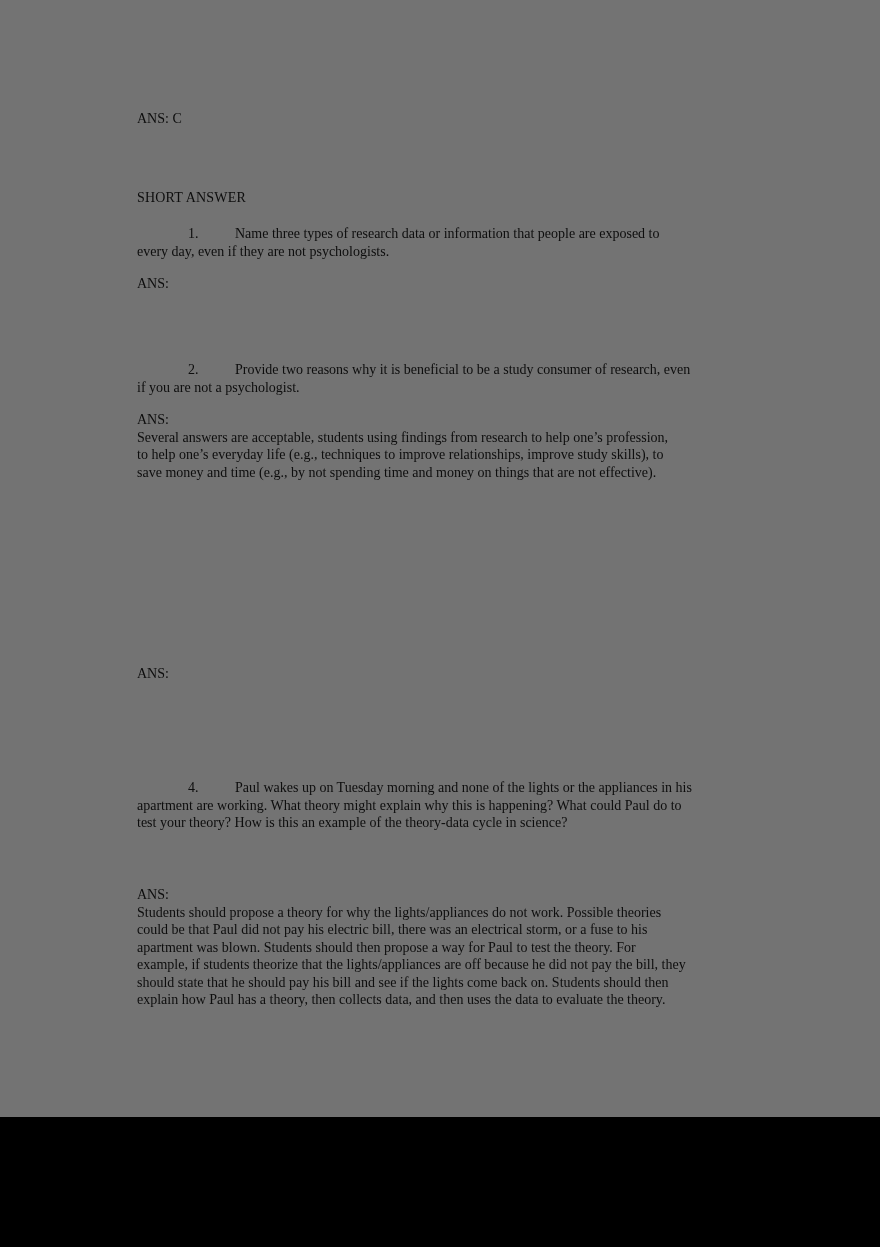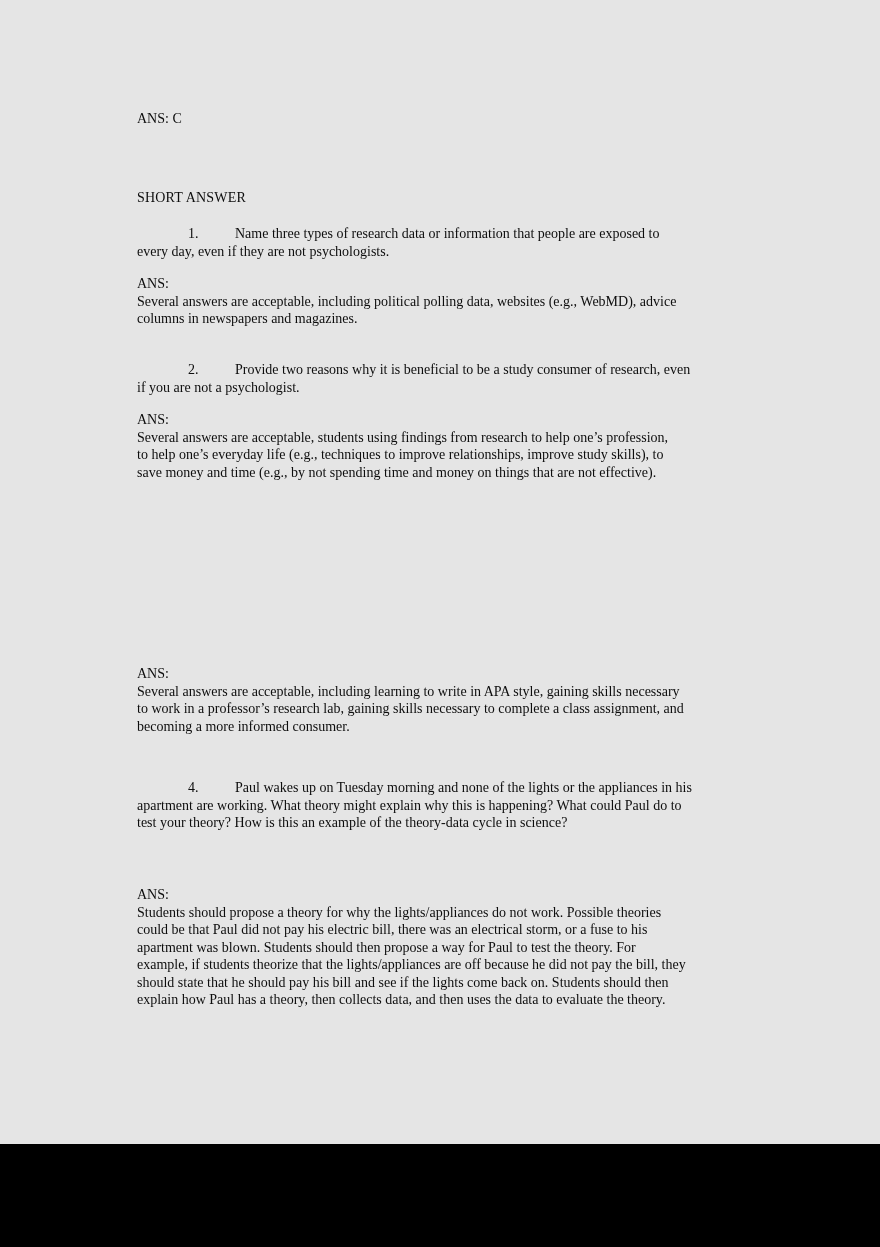--- a/index.html
+++ b/index.html
@@ -3,22 +3,22 @@
 <meta charset="utf-8">
 <style>
   html, body {
     margin: 0;
     padding: 0;
     background: #000000;
   }
   .page {
     position: relative;
     width: 880px;
-    height: 1247px;
-    background: #e5e5e5;
+    height: 1117px;
+    background: #737373;
     overflow: hidden;
     font-family: "Liberation Serif", "DejaVu Serif", serif;
     font-size: 14px;
     line-height: 17.5px;
     color: #0d0d0d;
   }
   .doc-block {
     position: absolute;
     left: 137px;
     width: 700px;
@@ -52,40 +52,35 @@
   <div class="doc-block" style="top:110px">ANS: C</div>
 
   <div class="doc-block section-heading" style="top:189px">SHORT ANSWER</div>
 
   <div class="doc-block" style="top:225px">
     <span class="q-number">1.</span><span class="prewrap">Name three types of research data or information that people are exposed to
 every day, even if they are not psychologists.</span>
   </div>
   <div class="doc-block" style="top:275px">
     <div>ANS:</div>
-    <div class="prewrap">Several answers are acceptable, including political polling data, websites (e.g., WebMD), advice
-columns in newspapers and magazines.</div>
   </div>
 
   <div class="doc-block" style="top:361px">
     <span class="q-number">2.</span><span class="prewrap">Provide two reasons why it is beneficial to be a study consumer of research, even
 if you are not a psychologist.</span>
   </div>
   <div class="doc-block" style="top:411px">
     <div>ANS:</div>
     <div class="prewrap">Several answers are acceptable, students using findings from research to help one’s profession,
 to help one’s everyday life (e.g., techniques to improve relationships, improve study skills), to
 save money and time (e.g., by not spending time and money on things that are not effective).</div>
   </div>
 
   <div class="doc-block" style="top:665px">
     <div>ANS:</div>
-    <div class="prewrap">Several answers are acceptable, including learning to write in APA style, gaining skills necessary
-to work in a professor’s research lab, gaining skills necessary to complete a class assignment, and
-becoming a more informed consumer.</div>
   </div>
 
   <div class="doc-block" style="top:779px">
     <span class="q-number">4.</span><span class="prewrap">Paul wakes up on Tuesday morning and none of the lights or the appliances in his
 apartment are working. What theory might explain why this is happening? What could Paul do to
 test your theory? How is this an example of the theory-data cycle in science?</span>
   </div>
   <div class="doc-block" style="top:886px">
     <div>ANS:</div>
     <div class="prewrap">Students should propose a theory for why the lights/appliances do not work. Possible theories

